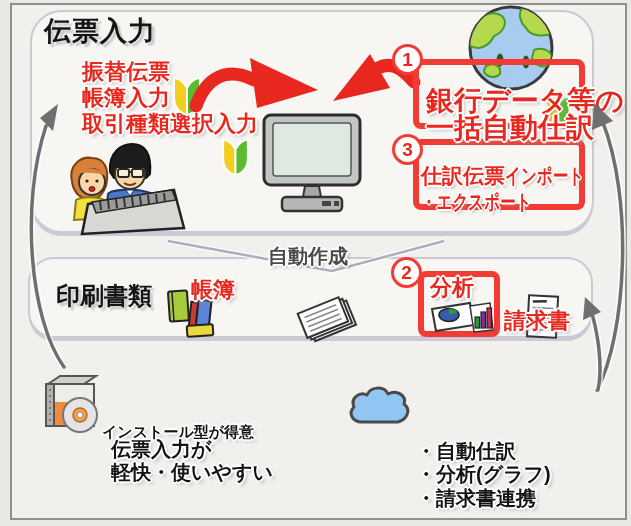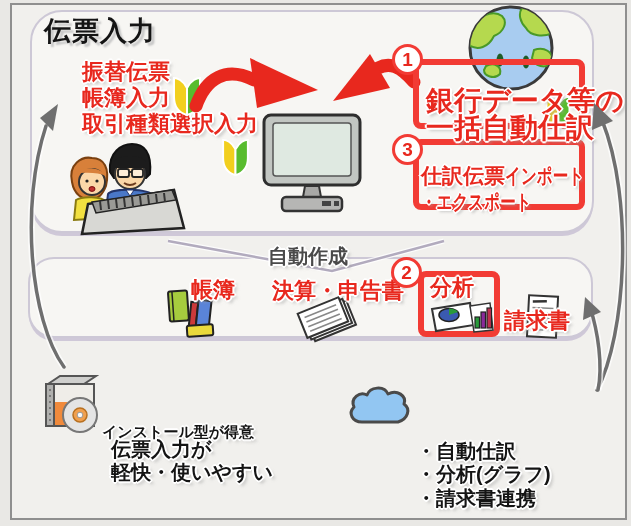--- a/index.html
+++ b/index.html
@@ -162,35 +162,35 @@
   <div id="box3" class="abs redbox"></div>
   <div id="box3-text" class="abs red halo">
     <div><span>仕訳伝票</span><span class="kata">インポート</span></div>
     <div class="kata">・エクスポート</div>
   </div>
 
   <div id="num1" class="abs num-circle">1</div>
   <div id="num3" class="abs num-circle">3</div>
   <div id="num2" class="abs num-circle">2</div>
 
+  <div id="print-heading" class="abs black halo" style="text-shadow:3px 3px 2px #c6c6c6;">印刷書類</div>
 
   <svg class="abs z2" style="left:163px;top:287px" width="58" height="52" viewBox="0 0 58 52">
     <g transform="rotate(-4 15 20)">
       <rect x="6" y="4" width="19" height="30" rx="2" fill="#a6cc3e" stroke="#222" stroke-width="2"></rect>
       <line x1="10" y1="4" x2="10" y2="34" stroke="#222" stroke-width="1.5"></line>
     </g>
     <g transform="rotate(6 38 28)">
       <rect x="27" y="16" width="7" height="26" fill="#cc3a3a" stroke="#222" stroke-width="2"></rect>
       <rect x="34" y="13" width="13" height="29" fill="#5a84d8" stroke="#222" stroke-width="2"></rect>
     </g>
     <rect x="24" y="38" width="26" height="11" rx="2" transform="rotate(-4 37 43)" fill="#ead93c" stroke="#222" stroke-width="2"></rect>
   </svg>
   <div id="label-books" class="abs red halo row-label">帳簿</div>
 
-  <div id="label-statements" class="abs red halo row-label">決算・申告書</div>
   <svg class="abs z2" style="left:296px;top:296px" width="68" height="46" viewBox="0 0 68 46">
     <g transform="rotate(-22 34 23)">
       <rect x="12" y="12" width="44" height="26" fill="#fff" stroke="#333" stroke-width="2"></rect>
       <rect x="9" y="9" width="44" height="26" fill="#fff" stroke="#333" stroke-width="2"></rect>
       <rect x="6" y="6" width="44" height="26" fill="#fff" stroke="#333" stroke-width="2"></rect>
       <g stroke="#888" stroke-width="1.6">
         <line x1="11" y1="12" x2="45" y2="12"></line>
           <line x1="11" y1="17" x2="45" y2="17"></line>
         <line x1="11" y1="22" x2="45" y2="22"></line>
           <line x1="11" y1="27" x2="45" y2="27"></line>

